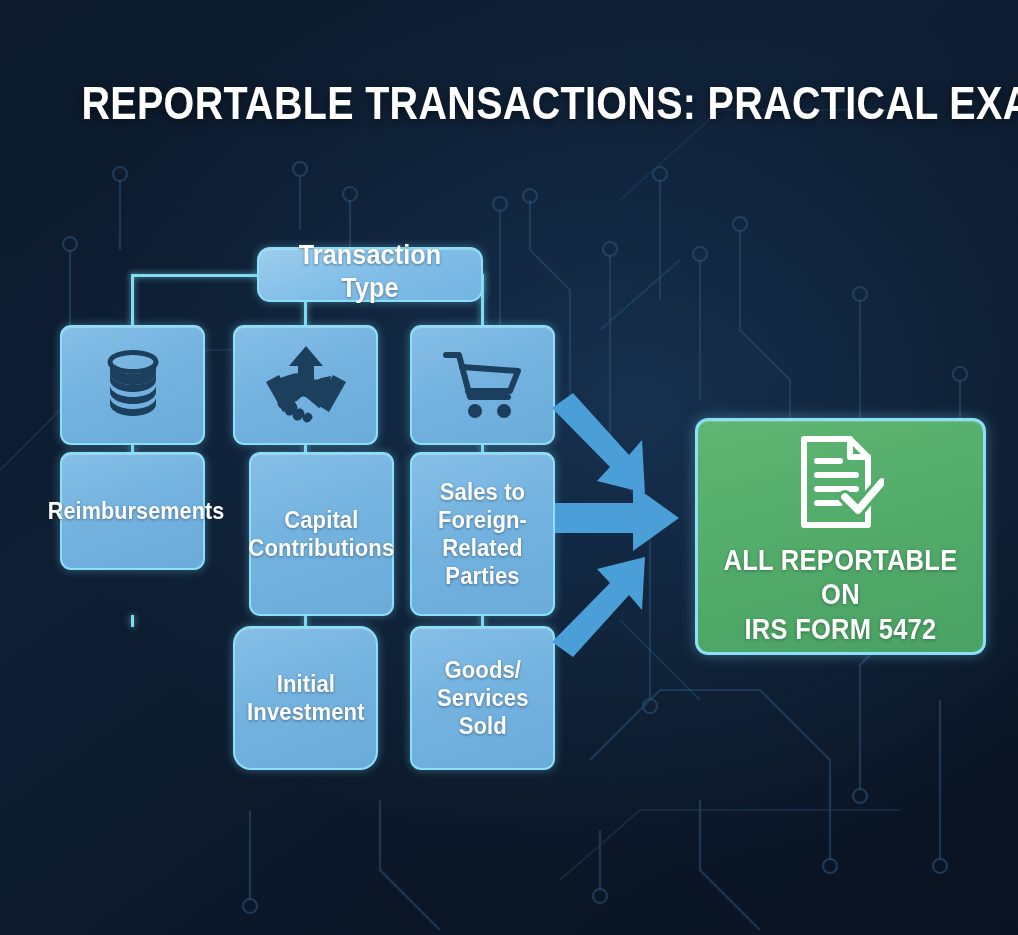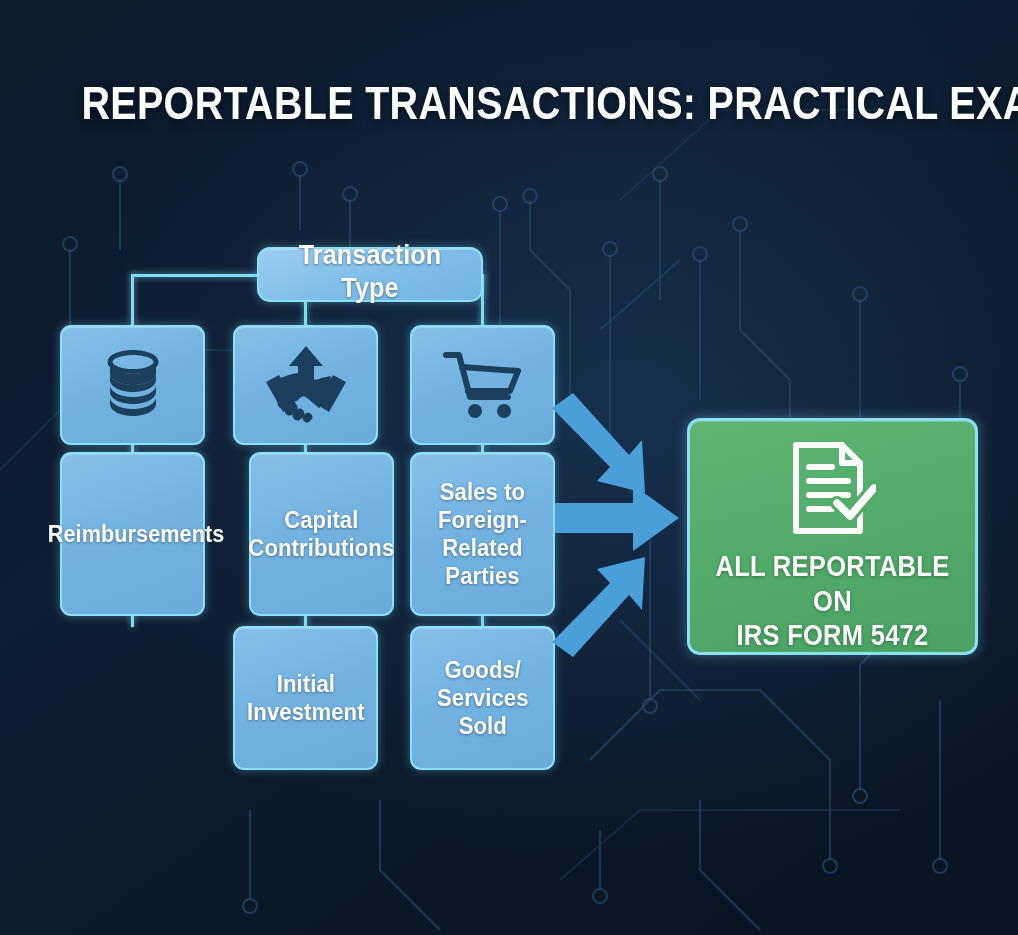--- a/index.html
+++ b/index.html
@@ -91,22 +91,23 @@
   .result {
     position: absolute;
     box-sizing: border-box;
     border: 3px solid #8ae1f7;
     border-radius: 13px;
     background: linear-gradient(165deg, #5fb672 0%, #53ab6a 50%, #4aa263 100%);
     box-shadow: 0 0 14px rgba(120,205,240,0.4), inset 0 1px 0 rgba(255,255,255,0.2);
     display: flex;
     flex-direction: column;
     align-items: center;
-    justify-content: flex-end;
+    justify-content: center;
     padding-top: 6px;
+    margin-left: 8px;
   }
   .result .doc-icon { margin-bottom: 8px; }
   .result .res-text {
     color: #ffffff;
     font-size: 29px;
     font-weight: bold;
     text-align: center;
     line-height: 1.18;
     letter-spacing: 0.3px;
     transform: scaleX(0.88);
@@ -202,21 +203,21 @@
         <g fill="#1d3f5e">
           <ellipse cx="31" cy="13" rx="23" ry="9.5" fill="none" stroke="#1d3f5e" stroke-width="5"></ellipse>
           <path d="M8 24 C8 31 19 36 31 36 C43 36 54 31 54 24 L54 31 C54 38 43 43 31 43 C19 43 8 38 8 31 Z"></path>
           <path d="M8 36 C8 43 19 48 31 48 C43 48 54 43 54 36 L54 43 C54 50 43 55 31 55 C19 55 8 50 8 43 Z"></path>
           <path d="M8 48 C8 55 19 60 31 60 C43 60 54 55 54 48 L54 55 C54 62 43 67 31 67 C19 67 8 62 8 55 Z"></path>
           <path d="M8 13 L8 24 C8 31 19 36 31 36 C43 36 54 31 54 24 L54 13 C54 20 43 25 31 25 C19 25 8 20 8 13 Z"></path>
         </g>
       </svg>
     </span>
   </div>
-  <div class="node wide-label" style="left:60px; top:452px; width:145px; height:164px;padding-left:8px;">
+  <div class="node wide-label" style="left:60px; top:452px; width:145px; height:118px;padding-left:8px;">
     <span class="label">Reimbursements</span>
   </div>
 
   <div class="node" style="left:233px; top:325px; width:145px; height:120px;">
     <span class="icon-holder">
       <svg width="86" height="78" viewBox="0 0 86 78">
         <g fill="#1d3f5e">
           <path d="M43 0 L60 20 L51 20 L51 36 L35 36 L35 20 L26 20 Z"></path>
           <path d="M3 36 L16 29 L33 58 L20 66 Z"></path>
           <path d="M83 36 L70 29 L53 58 L66 66 Z"></path>
@@ -226,21 +227,21 @@
           <path d="M40 64 C38 62 35 62 33 64 L31 66 C29 68 29 71 31 73 C33 75 36 75 38 73 L40 71 C42 69 42 66 40 64 Z"></path>
           <path d="M48 68 C46 66 44 66 42 68 L41 69 C39 71 39 73 41 75 C43 77 45 77 47 75 L48 74 C50 72 50 70 48 68 Z"></path>
         </g>
       </svg>
     </span>
   </div>
   <div class="node" style="left:233px; top:452px; width:145px; height:164px;margin-left:16px;">
     <span class="label">Capital
 Contributions</span>
   </div>
-  <div class="node" style="left:233px; top:626px; width:145px; height:144px;">
+  <div class="node" style="left:233px; top:626px; width:145px; height:144px;border-radius:18px;">
     <span class="label">Initial
 Investment</span>
   </div>
 
   <div class="node" style="left:410px; top:325px; width:145px; height:120px;">
     <span class="icon-holder">
       <svg width="82" height="72" viewBox="0 0 82 72">
         <g fill="none" stroke="#1d3f5e" stroke-width="6" stroke-linecap="round" stroke-linejoin="round">
           <path d="M4 6 L17 6 L28 48 L66 48"></path>
           <path d="M20 18 L76 22 L68 42 L26 42"></path>

